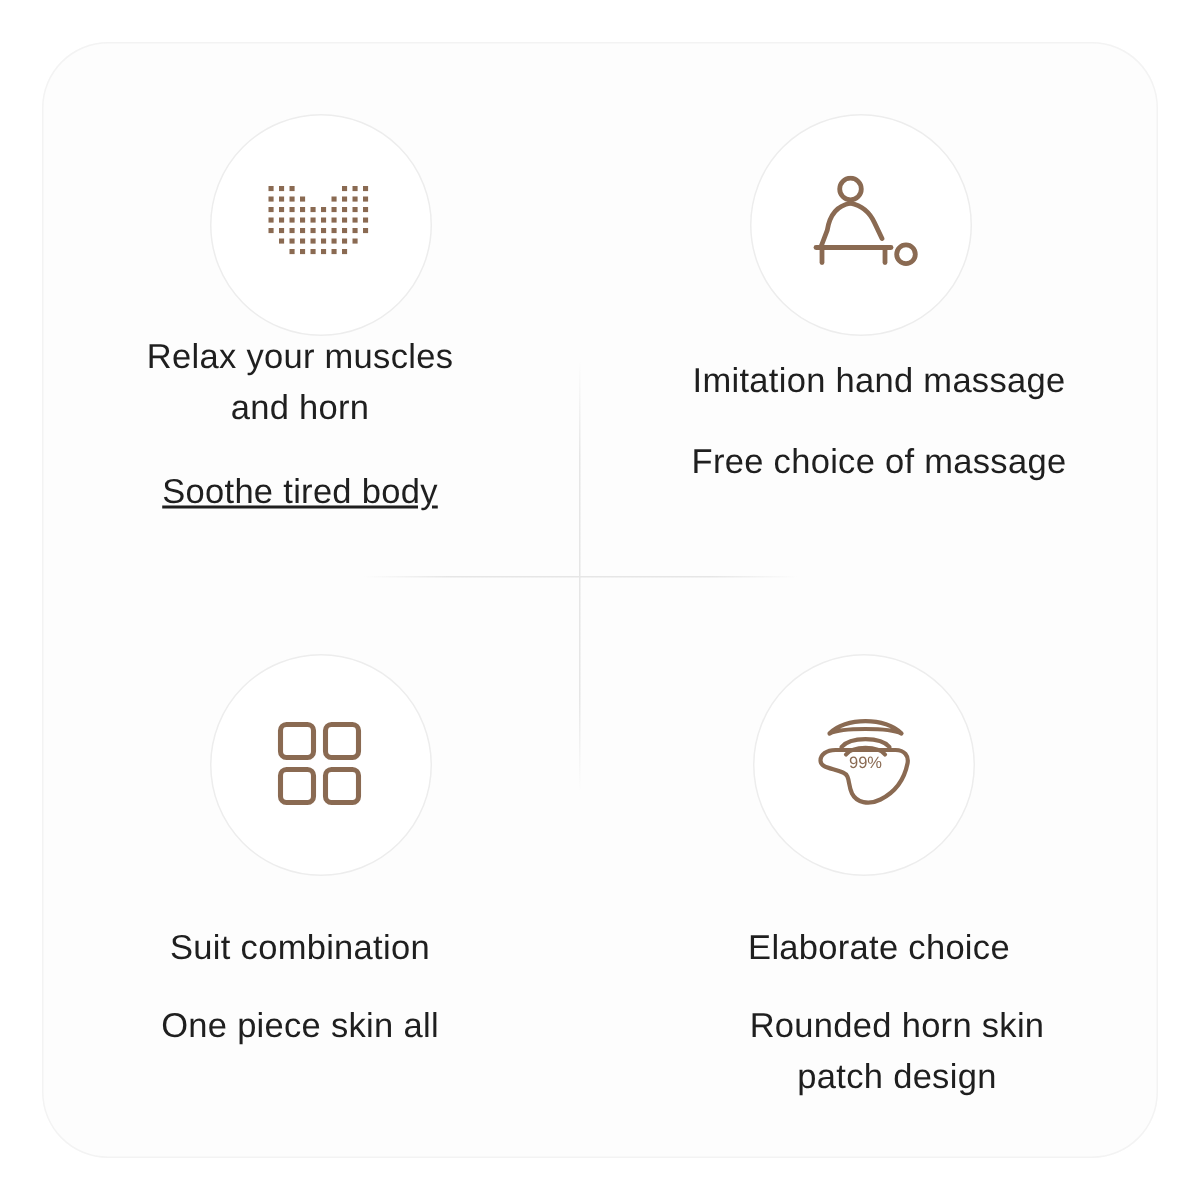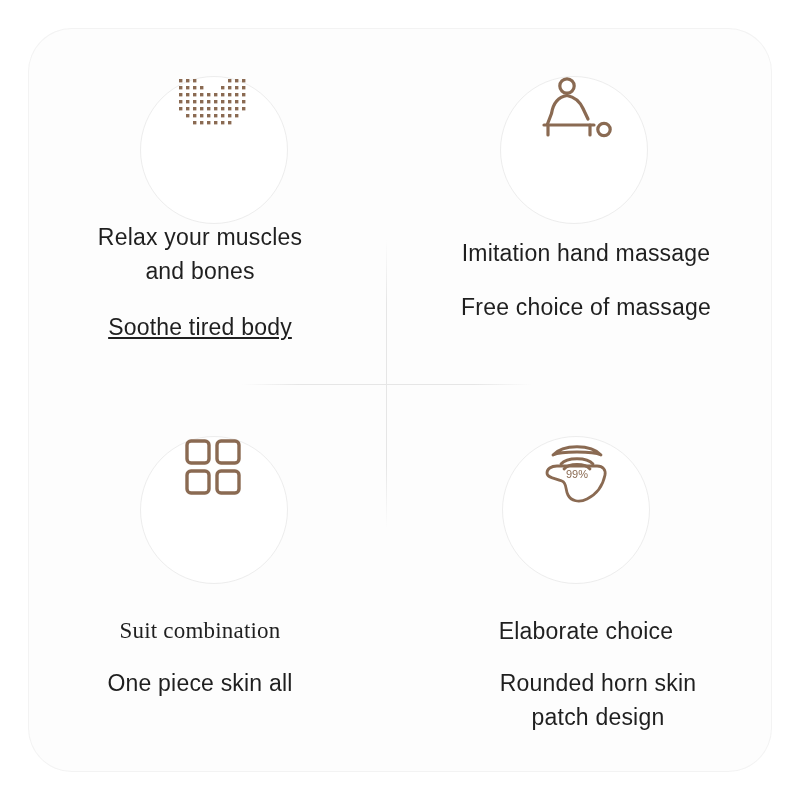--- a/index.html
+++ b/index.html
@@ -62,21 +62,21 @@
   #q-br { left: 400px; top: 404px; }
 
   .icon-circle {
     position: absolute;
     width: 148px;
     height: 148px;
     border-radius: 50%;
     border: 1px solid #ededed;
     background: #ffffff;
     display: flex;
-    align-items: flex-start;
+    align-items: center;
     justify-content: center;
     box-sizing: border-box;
   }
   #q-tl .icon-circle { left: 126px; top: 52px; }
   #q-tr .icon-circle { left: 100px; top: 52px; }
   #q-bl .icon-circle { left: 126px; top: 32px; }
   #q-br .icon-circle { left: 102px; top: 32px; }
 
   .caption {
     position: absolute;
@@ -85,21 +85,21 @@
     color: #1f1f1f;
     font-size: 23px;
     line-height: 34px;
     letter-spacing: 0.2px;
   }
 
   #q-tl .cap1 { left: 0; top: 196px; }
   #q-tl .cap2 { left: 0; top: 286px; text-decoration: underline; }
   #q-tr .cap1 { left: 0; top: 212px; }
   #q-tr .cap2 { left: 0; top: 266px; }
-  #q-bl .cap1 { left: 0; top: 210px; font-family: Liberation Serif, serif; }
+  #q-bl .cap1 { left: 0; top: 210px; }
   #q-bl .cap2 { left: 0; top: 262px; }
   #q-br .cap1 { left: 0; top: 210px; }
   #q-br .cap2 { left: 12px; top: 262px; }
 
   .icon-svg { display: block; }
 </style>
 </head>
 <body>
 
 <div id="page">
@@ -177,21 +177,21 @@
             <rect x="30" y="44" width="3.4" height="3.4"></rect>
             <rect x="37" y="44" width="3.4" height="3.4"></rect>
             <rect x="44" y="44" width="3.4" height="3.4"></rect>
             <rect x="51" y="44" width="3.4" height="3.4"></rect>
           </g>
         </svg>
       </span>
     </div>
     <div class="caption cap1">
       <div>Relax your muscles</div>
-      <div>and bones</div>
+      <div>and horn</div>
     </div>
     <div class="caption cap2">Soothe tired body</div>
   </div>
 
   <div class="quadrant" id="q-tr">
     <div class="icon-circle">
       <span>
         <svg class="icon-svg" width="80" height="66" viewBox="0 0 80 66" xmlns="http://www.w3.org/2000/svg">
           <g fill="none" stroke="#8a6a52" stroke-width="3.2" stroke-linecap="round" stroke-linejoin="round">
             <circle cx="33" cy="9" r="7.2"></circle>

